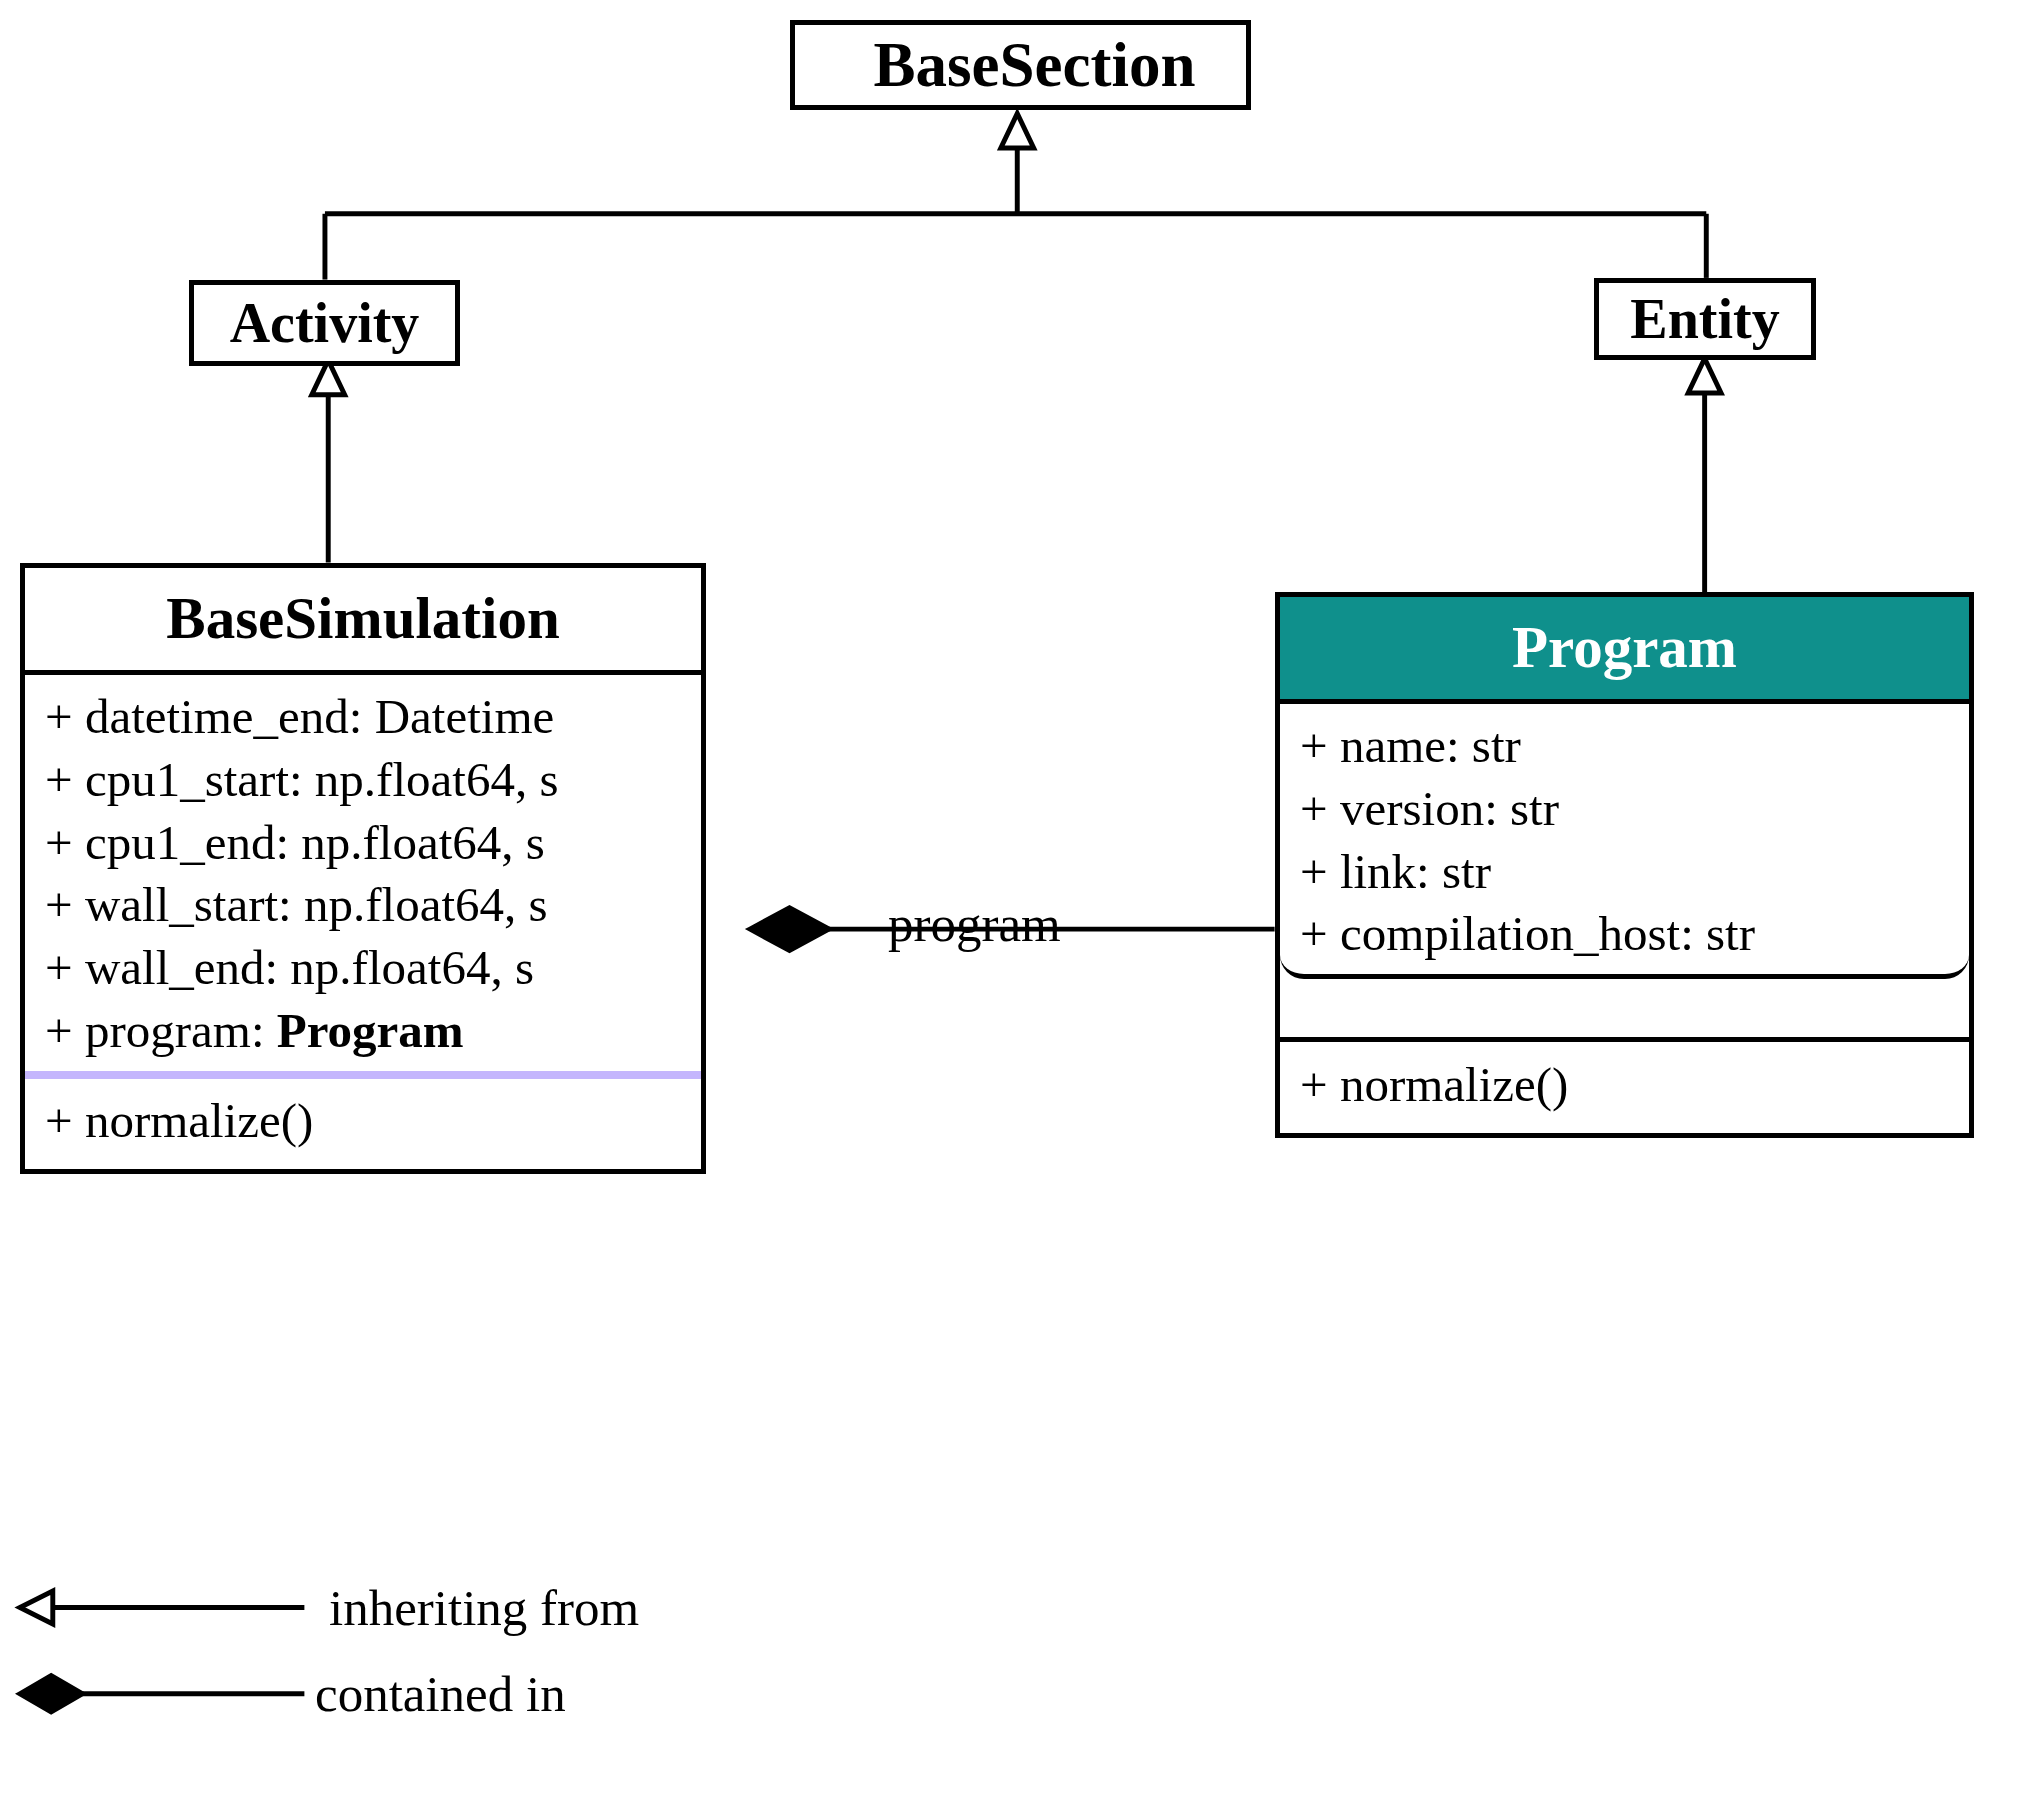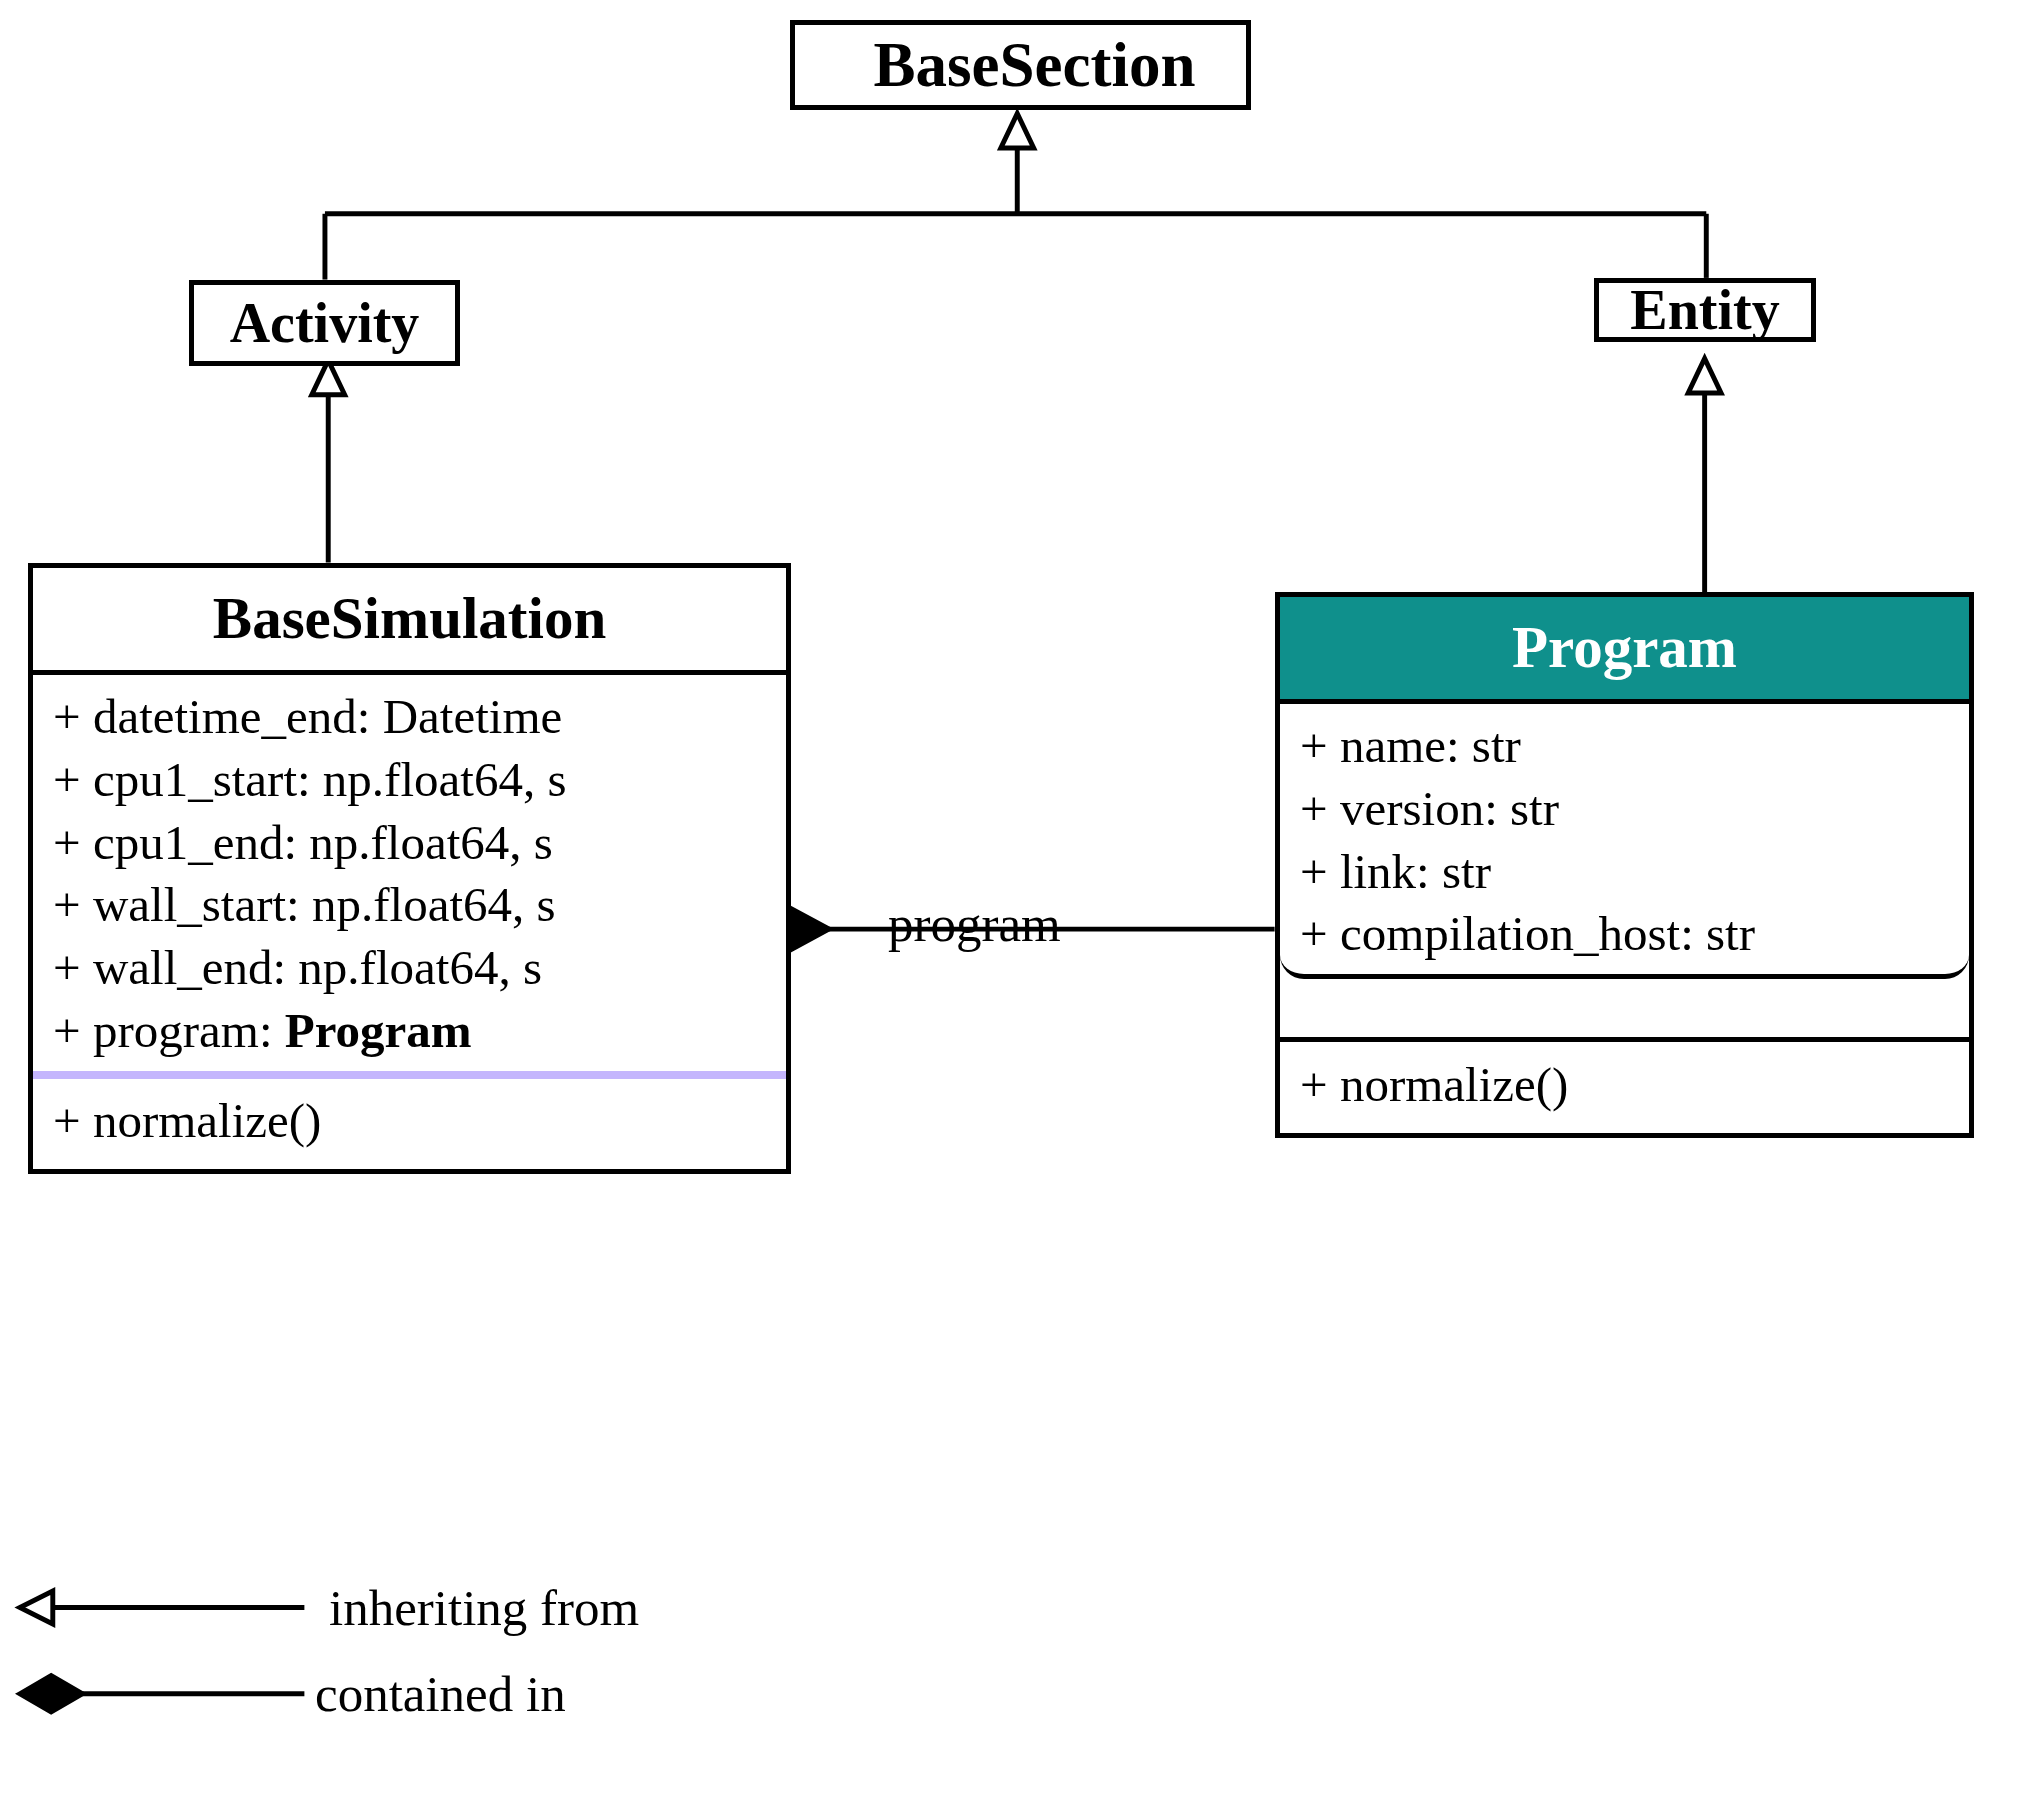--- a/index.html
+++ b/index.html
@@ -108,25 +108,25 @@
   </svg>
 
   <div class="box label-box" style="left:790px; top:20px; width:461px; height:90px; font-size:63px;padding-left:28px;">
     <span>BaseSection</span>
   </div>
 
   <div class="box label-box" style="left:189px; top:280px; width:271px; height:86px; font-size:56px;">
     <span>Activity</span>
   </div>
 
-  <div class="box label-box" style="left:1594px; top:278px; width:222px; height:64px; font-size:56px;">
+  <div class="box label-box" style="left:1594px; top:278px; width:222px; height:82px; font-size:56px;">
     <span>Entity</span>
   </div>
 
-  <div class="box" style="left:20px; top:563px; width:763px; font-size:49px;margin-left:8px;">
+  <div class="box" style="left:20px; top:563px; width:686px; font-size:49px;">
     <div class="class-name" style="font-size:59px;">BaseSimulation</div>
     <div class="class-attrs">
       <div class="attr-line">+ datetime_end: Datetime</div>
       <div class="attr-line">+ cpu1_start: np.float64, s</div>
       <div class="attr-line">+ cpu1_end: np.float64, s</div>
       <div class="attr-line">+ wall_start: np.float64, s</div>
       <div class="attr-line">+ wall_end: np.float64, s</div>
       <div class="attr-line">
         <span>+ program: </span><span class="bold">Program</span>
       </div>

